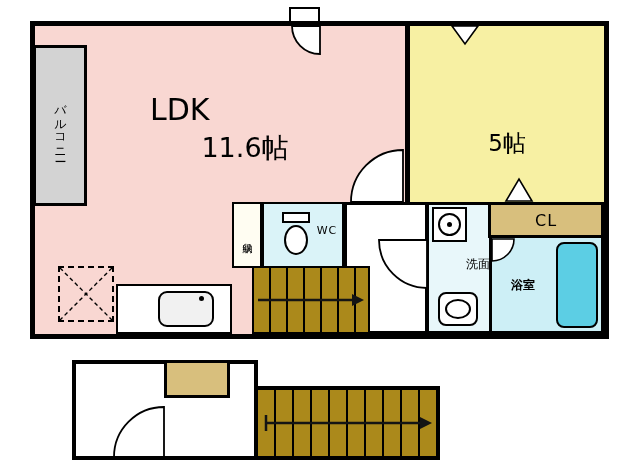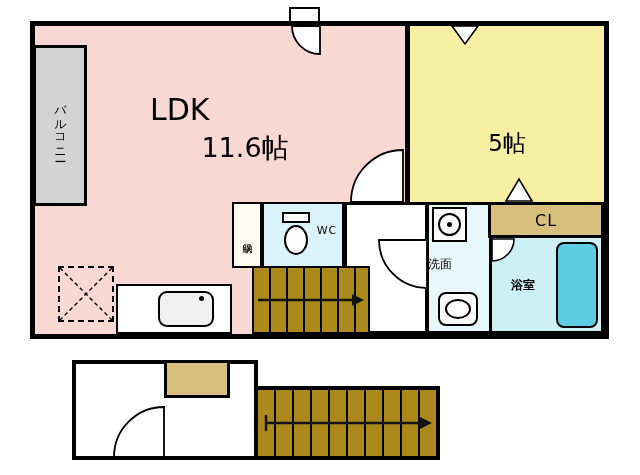--- a/index.html
+++ b/index.html
@@ -41,21 +41,21 @@
   .toilet-bowl{left:284px;top:225px;width:24px;height:30px;background:#fff;border:2px solid #000;border-radius:50%;}
   .sink-basin{left:438px;top:292px;width:40px;height:34px;background:#fff;border:2px solid #000;border-radius:8px;}
   .sink-inner{left:445px;top:299px;width:26px;height:20px;border:2px solid #000;border-radius:50%;background:#fff;}
   .top-vent{left:289px;top:7px;width:31px;height:16px;background:#fff;border:2px solid #000;}
 
   
   .ldk-label{left:150px;top:92px;width:190px;font-size:30px;font-weight:500;}
   .ldk-size{left:150px;top:130px;width:190px;text-align:center;font-size:27px;font-weight:500;}
   .western-label{left:418px;top:76px;width:178px;text-align:center;font-size:26px;font-weight:500;}
   .western-size{left:418px;top:128px;width:178px;text-align:center;font-size:23px;font-weight:500;}
-  .washroom-label{left:428px;top:256px;width:62px;text-align:left;font-size:12px;}
+  .washroom-label{left:428px;top:256px;width:62px;text-align:right;font-size:12px;}
   .bathroom-label{left:494px;top:277px;width:58px;text-align:center;font-size:12px;font-weight:bold;}
   .wc-label{left:310px;top:224px;width:34px;text-align:center;font-size:11px;letter-spacing:1px;}
   .genkan-label{left:166px;top:408px;width:68px;text-align:center;font-size:15px;}
 
   
   .lower-left{left:72px;top:360px;width:186px;height:100px;background:#fff;border:4px solid #000;}
   .lower-stairs{left:254px;top:386px;width:186px;height:74px;border:4px solid #000;
                 background:repeating-linear-gradient(90deg,#AB891B 0 16px,#000 16px 18px);}
   .shoe-box{left:164px;top:360px;width:66px;height:38px;background:#D8BF7D;border:3px solid #000;}
 

